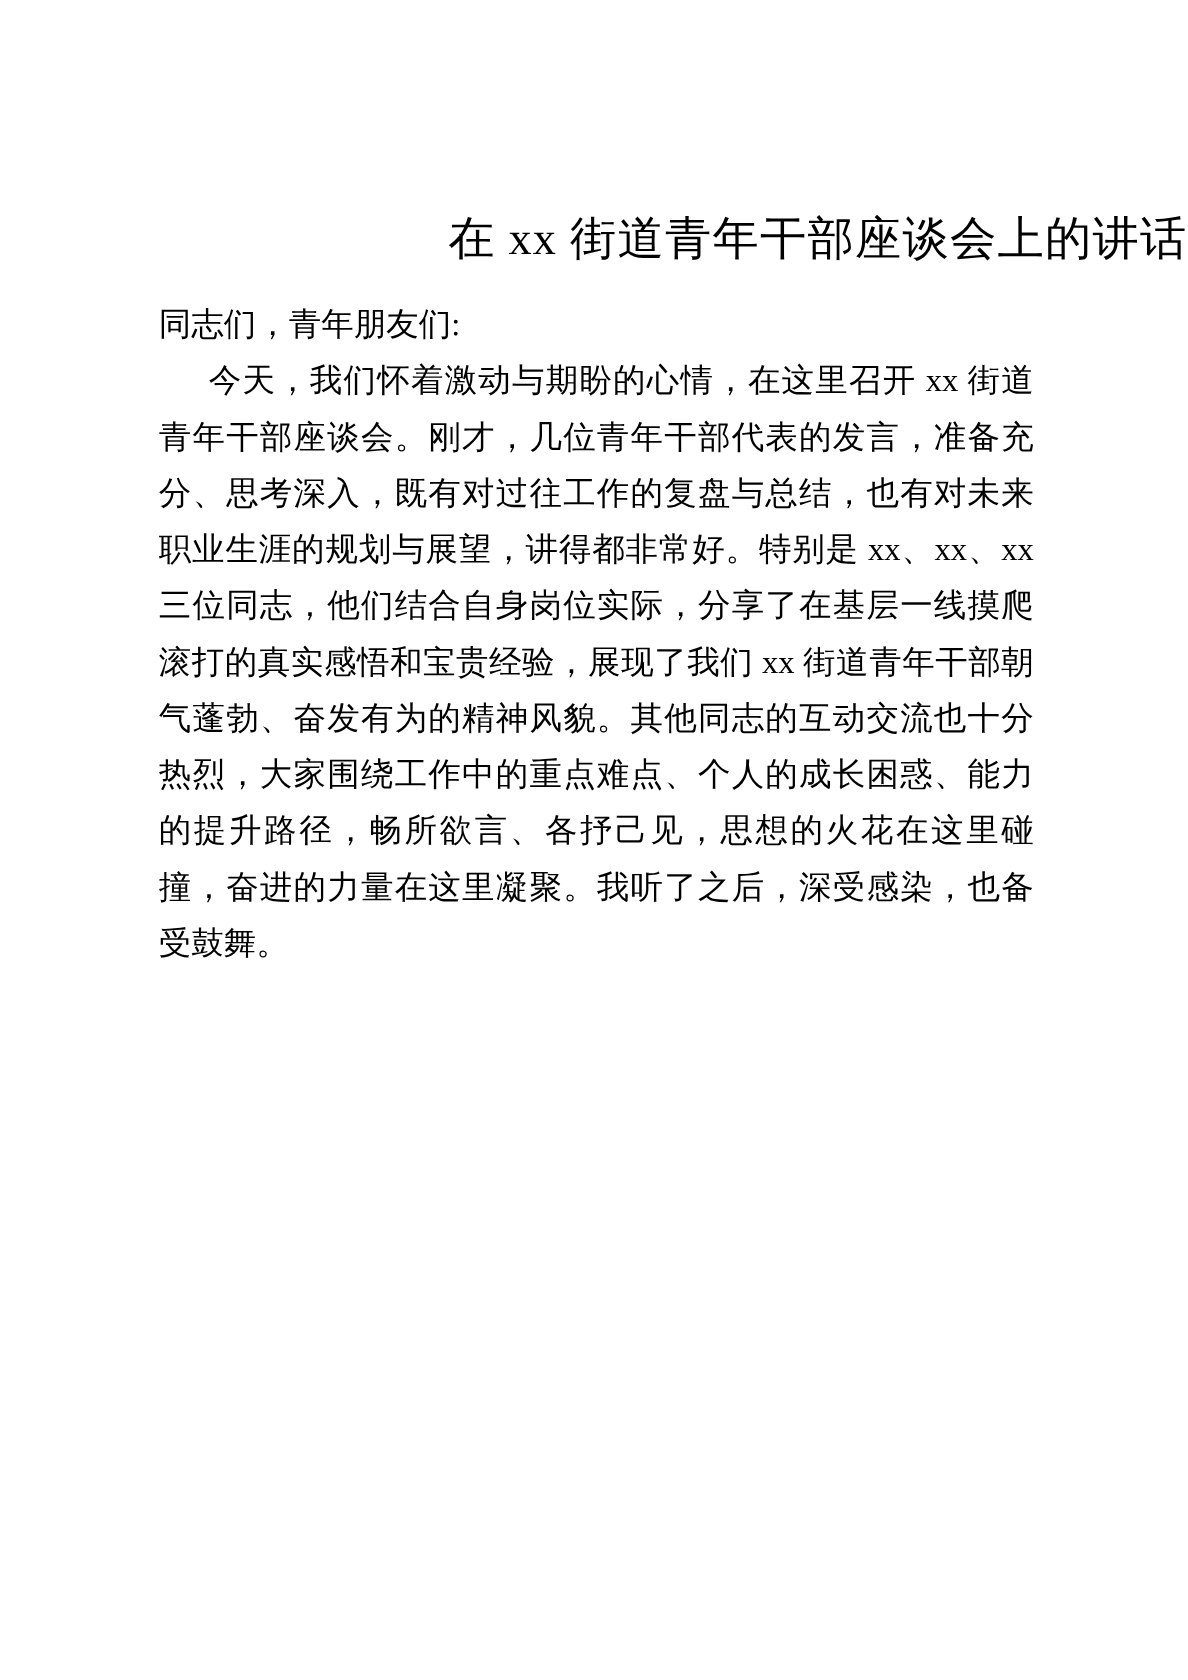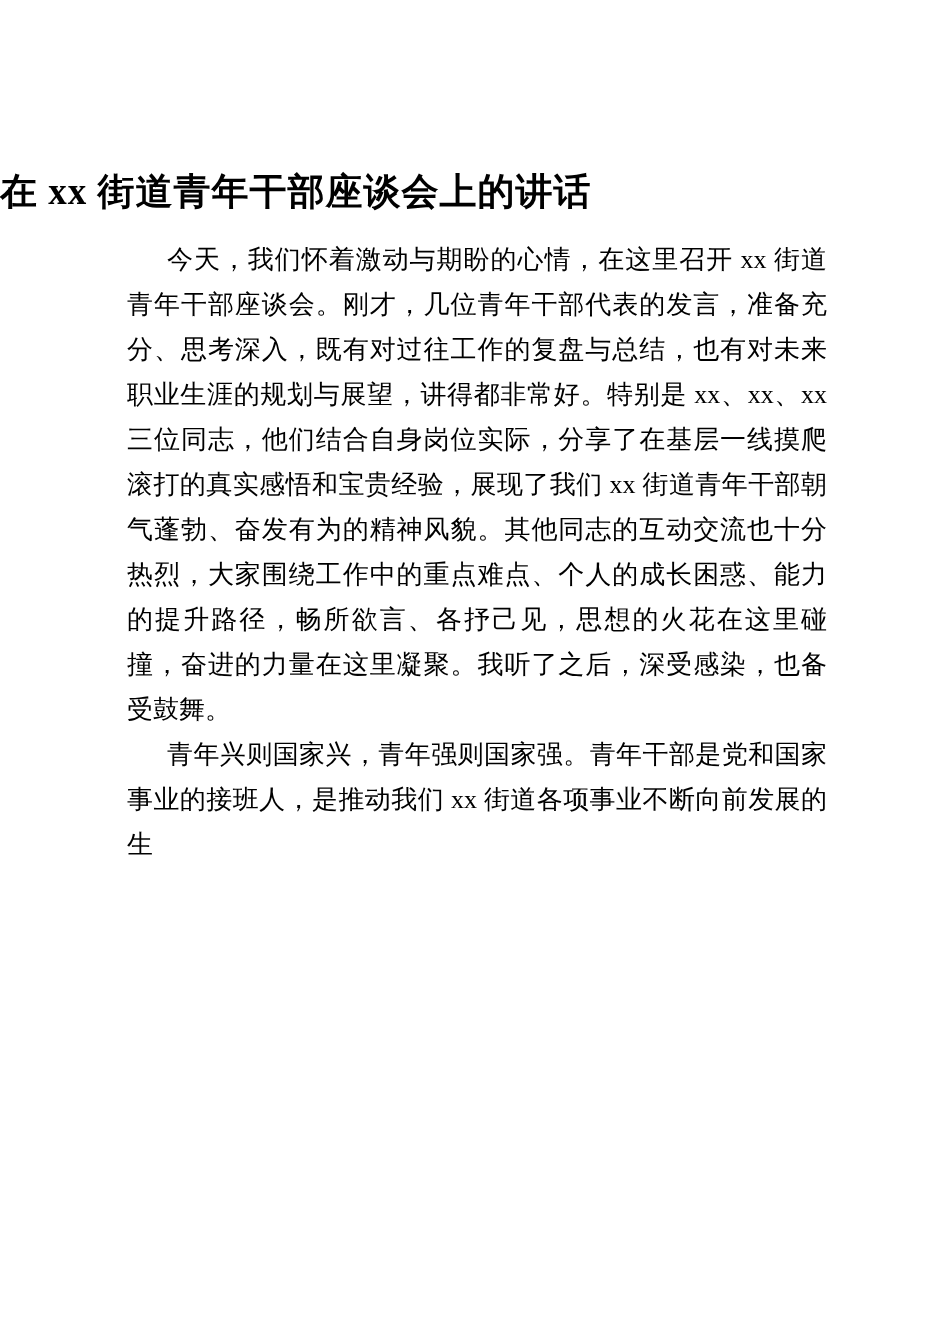--- a/index.html
+++ b/index.html
@@ -9,23 +9,23 @@
     width: 950px;
     height: 1344px;
     margin: 0 auto;
     background: #ffffff;
     color: #000000;
     font-family: "Liberation Serif", "DejaVu Serif", serif;
     overflow: hidden;
     padding-top: 168px;
   }
   .doc-title {
-    text-align: left;
+    text-align: right;
     font-size: 37px;
-    font-weight: bold;
+    font-weight: normal;
     line-height: 48px;
     letter-spacing: 1px;
     white-space: nowrap;
   }
   .doc-body {
     margin-left: 127px;
     margin-top: 21px;
     width: 700px;
     font-size: 26px;
     line-height: 45px;
@@ -35,16 +35,16 @@
   .para { text-indent: 0; }
   .para.indent { text-indent: 40px; }
 </style>
 </head>
 <body>
 
 <div class="page">
   <h1 class="doc-title">在 xx 街道青年干部座谈会上的讲话</h1>
 
   <div class="doc-body">
+    <p class="para">同志们，青年朋友们:</p>
     <p class="para indent">今天，我们怀着激动与期盼的心情，在这里召开 xx 街道青年干部座谈会。刚才，几位青年干部代表的发言，准备充分、思考深入，既有对过往工作的复盘与总结，也有对未来职业生涯的规划与展望，讲得都非常好。特别是 xx、xx、xx 三位同志，他们结合自身岗位实际，分享了在基层一线摸爬滚打的真实感悟和宝贵经验，展现了我们 xx 街道青年干部朝气蓬勃、奋发有为的精神风貌。其他同志的互动交流也十分热烈，大家围绕工作中的重点难点、个人的成长困惑、能力的提升路径，畅所欲言、各抒己见，思想的火花在这里碰撞，奋进的力量在这里凝聚。我听了之后，深受感染，也备受鼓舞。</p>
-    <p class="para indent">青年兴则国家兴，青年强则国家强。青年干部是党和国家事业的接班人，是推动我们 xx 街道各项事业不断向前发展的生</p>
   </div>
 </div>
 
 </body></html>

